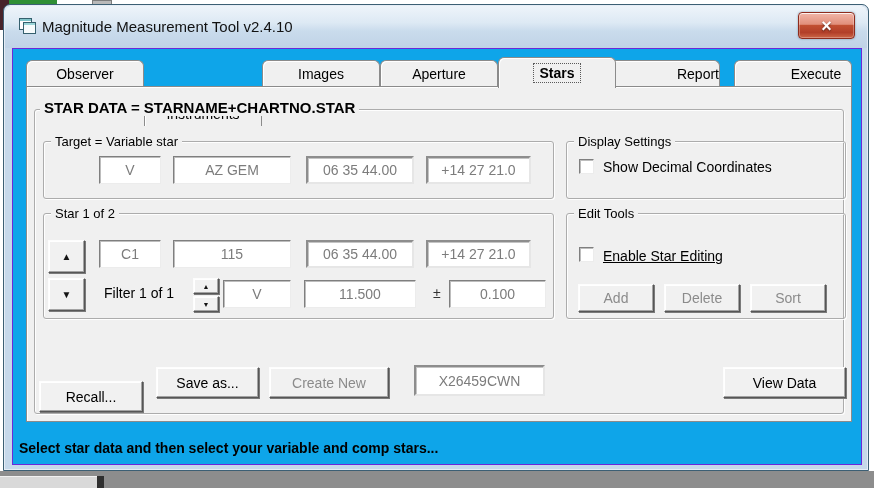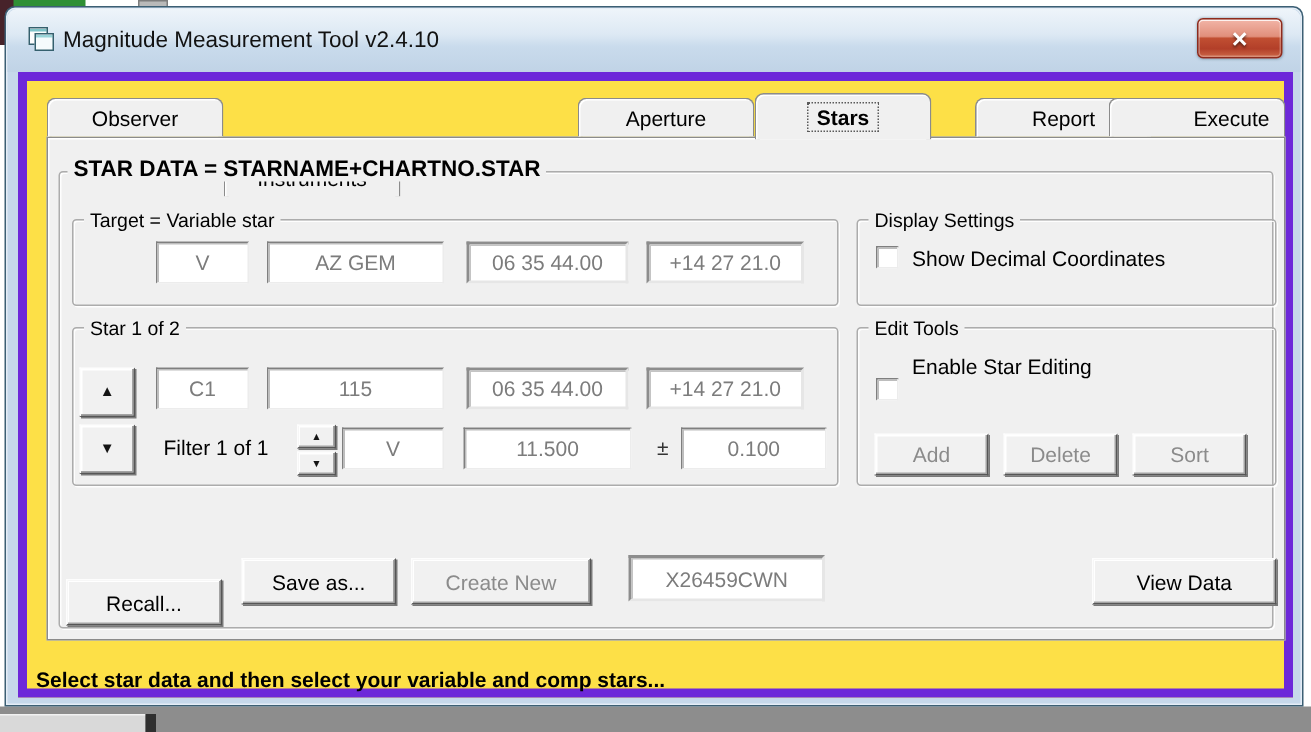--- a/index.html
+++ b/index.html
@@ -41,21 +41,21 @@
     box-shadow: inset 0 1px 0 rgba(255,255,255,.75), inset 0 0 0 1px rgba(255,255,255,.28), 0 0 2px rgba(60,95,116,.6);
     display:flex; align-items:center; justify-content:center; cursor:default;
   }
   #close-btn span {
     color:#fff; font-weight:bold; font-size:18px; line-height:18px;
     text-shadow:0 1px 2px rgba(0,0,0,.55);
   }
 
   #client {
     left:8px; top:43px; width:850px; height:417px;
-    background:#fde047; border:6px solid #6d28d9;
+    background:#0ea5e9; border:1px solid #6d28d9;
   }
 
   
   .tab {
     position:absolute; top:11px; height:26px; width:118px;
     background:#f0f0f0; border:1px solid #8b8b8b; border-bottom:none;
     border-radius:6px 6px 0 0;
     box-shadow: inset 1px 1px 0 #ffffff;
     display:flex; align-items:center; justify-content:center;
     font-size:14px; z-index:2; cursor:default;
@@ -146,27 +146,30 @@
   </div>
 
   <div id="client" class="abs">
 
     <div class="tab" style="left:13px;">
         <span>Observer</span>
       </div>
     <div class="tab" style="left:131px;margin-top:40px;">
         <span>Instruments</span>
       </div>
+    <div class="tab" style="left:249px;">
+        <span>Images</span>
+      </div>
     <div class="tab" style="left:367px;">
         <span>Aperture</span>
       </div>
     <div class="tab selected" style="left:485px;">
         <span class="focus">Stars</span>
       </div>
-    <div class="tab" style="left:632px;">
+    <div class="tab" style="left:589px;justify-content:flex-end;">
         <span>Report</span>
       </div>
     <div class="tab" style="left:721px;padding-left:46px;">
         <span>Execute</span>
       </div>
 
     <div id="tab-page" class="abs"></div>
 
     <div class="group" style="left:21px;top:60px;width:810px;height:305px;"></div>
     <span class="group-label big" style="left:27px;top:50px;">STAR DATA = STARNAME+CHARTNO.STAR</span>
@@ -206,21 +209,21 @@
     <div class="field" style="left:436px;top:231px;width:97px;">0.100</div>
 
     <div class="group" style="left:553px;top:92px;width:280px;height:58px;"></div>
     <span class="group-label" style="left:561px;top:85px;">Display Settings</span>
     <div class="checkbox" style="left:566px;top:110px;"></div>
     <span class="cb-label" style="left:590px;top:110px;">Show Decimal Coordinates</span>
 
     <div class="group" style="left:553px;top:164px;width:280px;height:106px;"></div>
     <span class="group-label" style="left:561px;top:157px;">Edit Tools</span>
     <div class="checkbox" style="left:566px;top:198px;"></div>
-    <span class="cb-label" style="left:590px;top:182px;">Enable Star Editing</span>
+    <span class="cb-label" style="left:590px;top:199px;text-decoration:underline;">Enable Star Editing</span>
     <button class="btn3d disabled" style="left:565px;top:235px;width:76px;height:28px;">Add</button>
     <button class="btn3d disabled" style="left:651px;top:235px;width:76px;height:28px;">Delete</button>
     <button class="btn3d disabled" style="left:737px;top:235px;width:76px;height:28px;">Sort</button>
 
     <button class="btn3d" style="left:26px;top:318px;width:104px;height:31px;margin-top:14px;">Recall...</button>
     <button class="btn3d" style="left:143px;top:318px;width:103px;height:31px;">Save as...</button>
     <button class="btn3d disabled" style="left:256px;top:318px;width:120px;height:31px;">Create New</button>
 
     <div class="field heavy" style="left:401px;top:316px;width:131px;height:31px;">X26459CWN</div>
 

